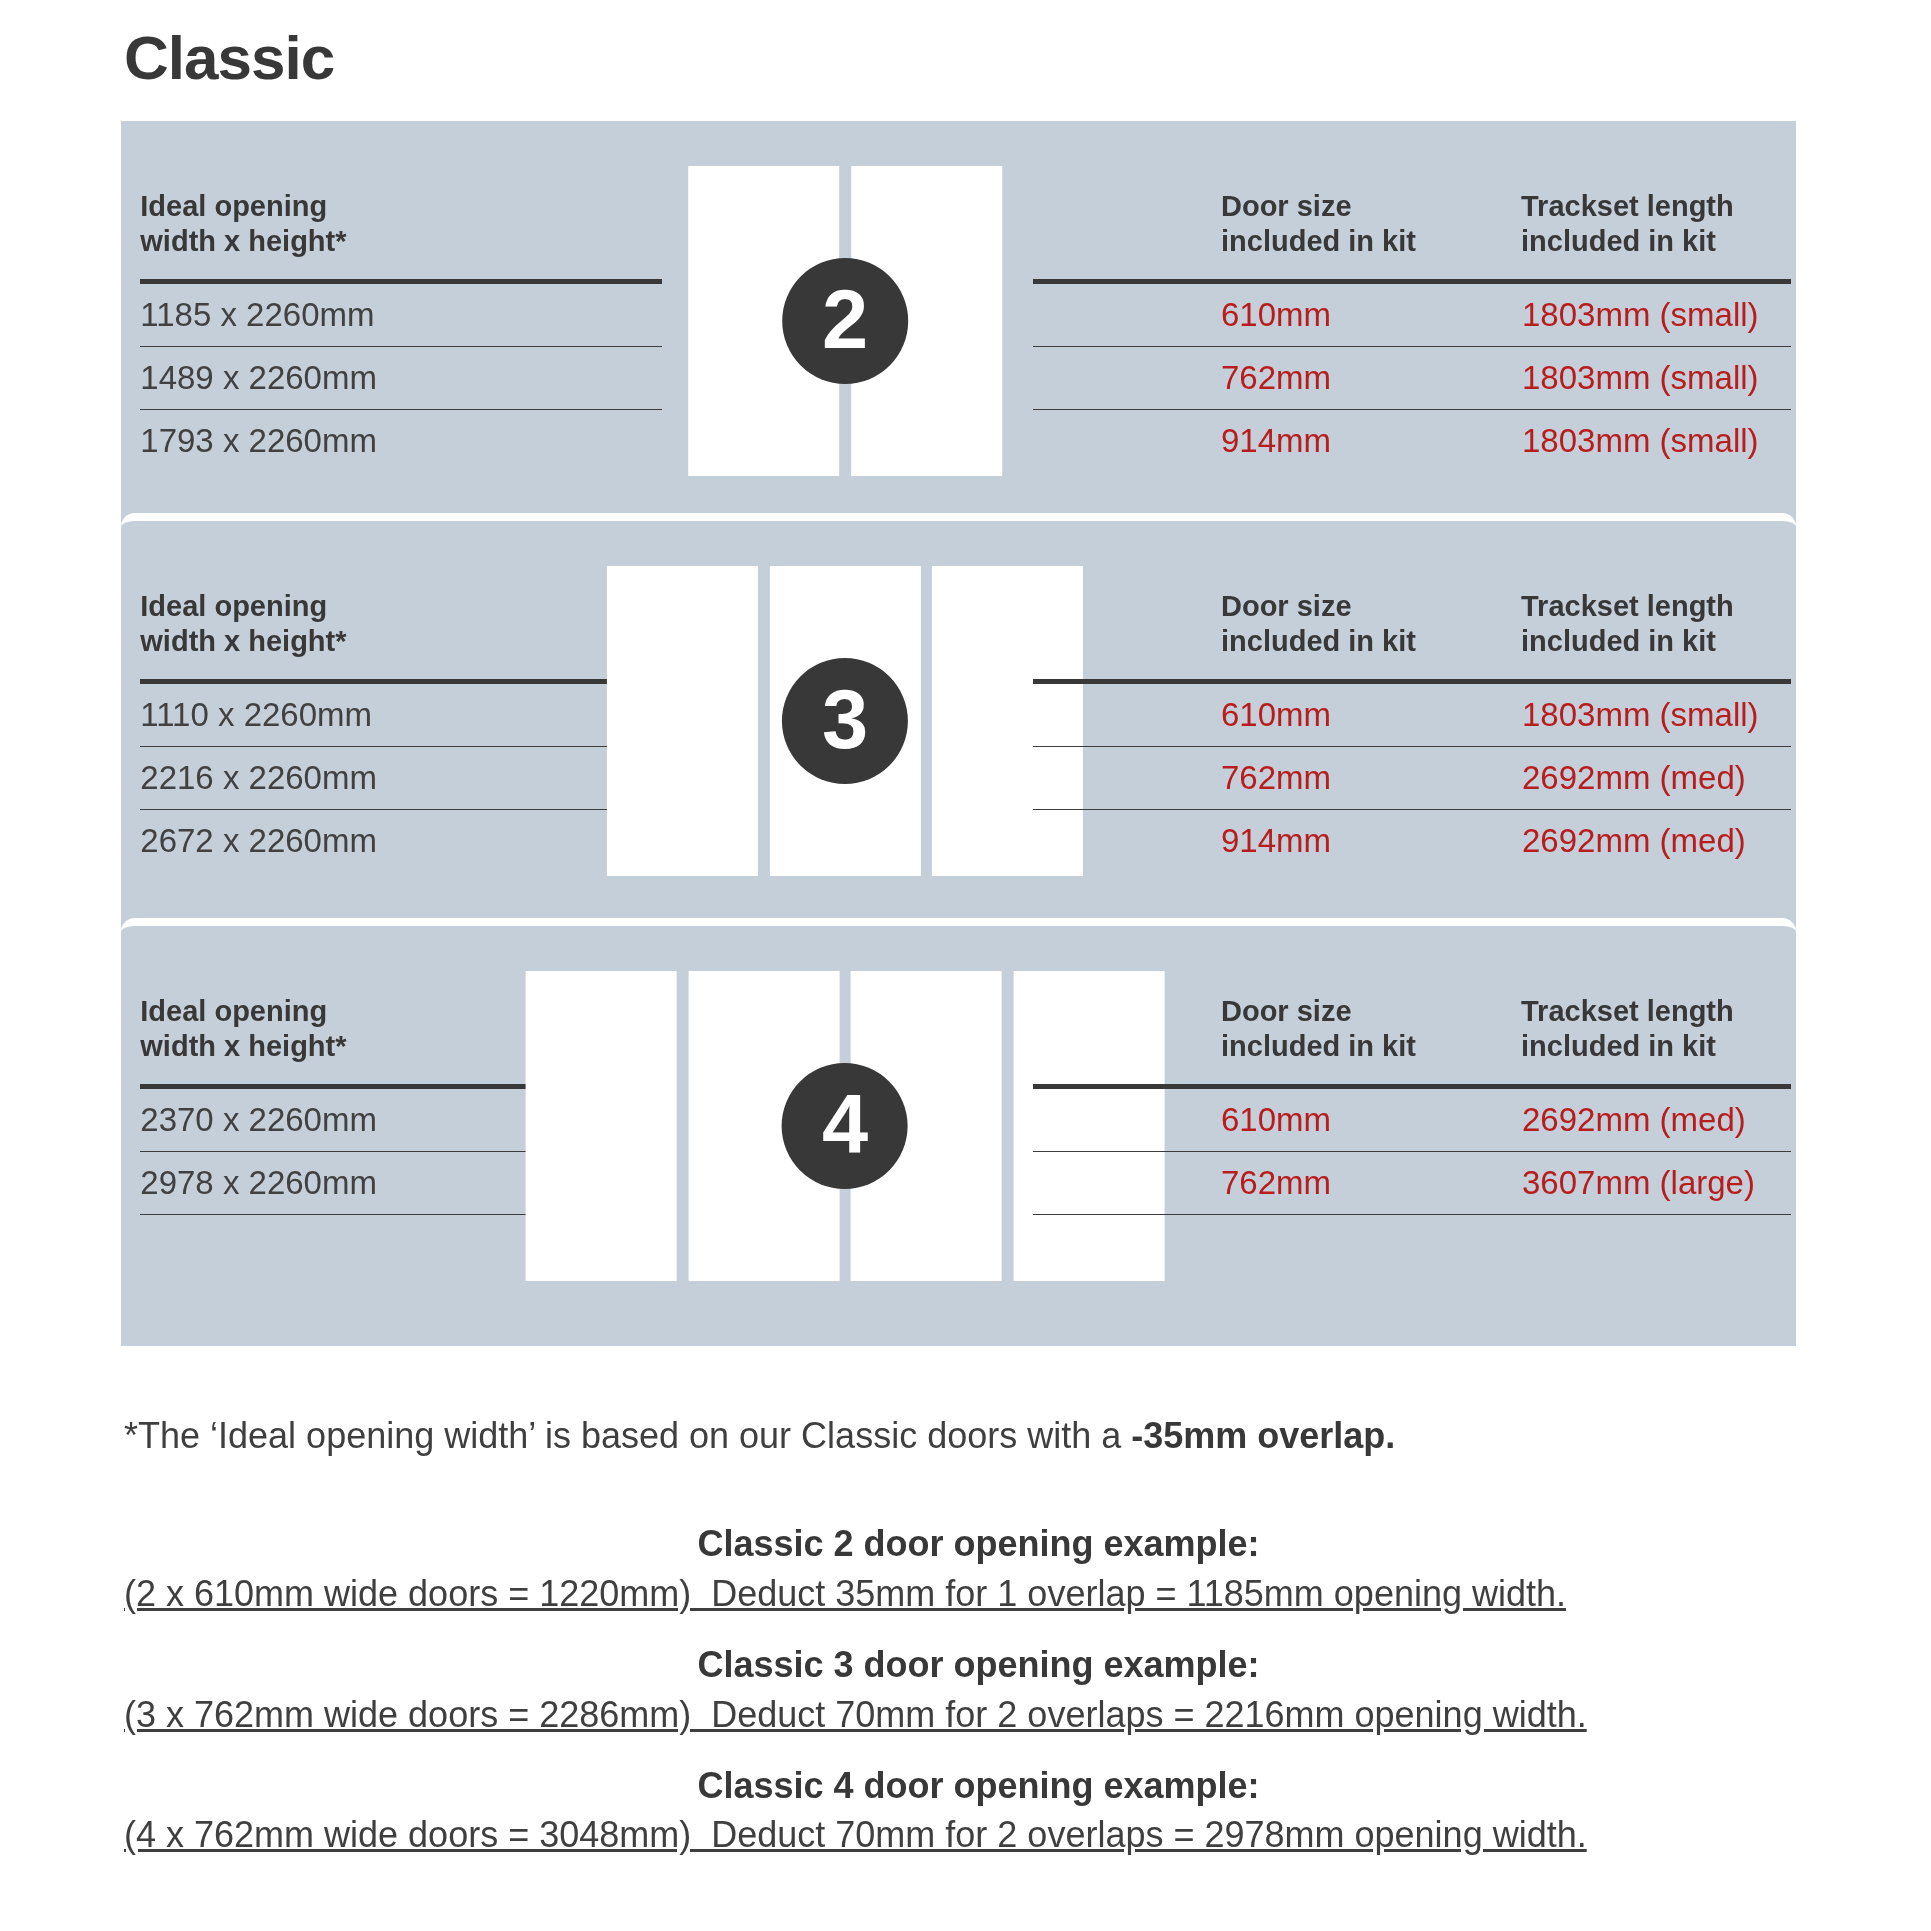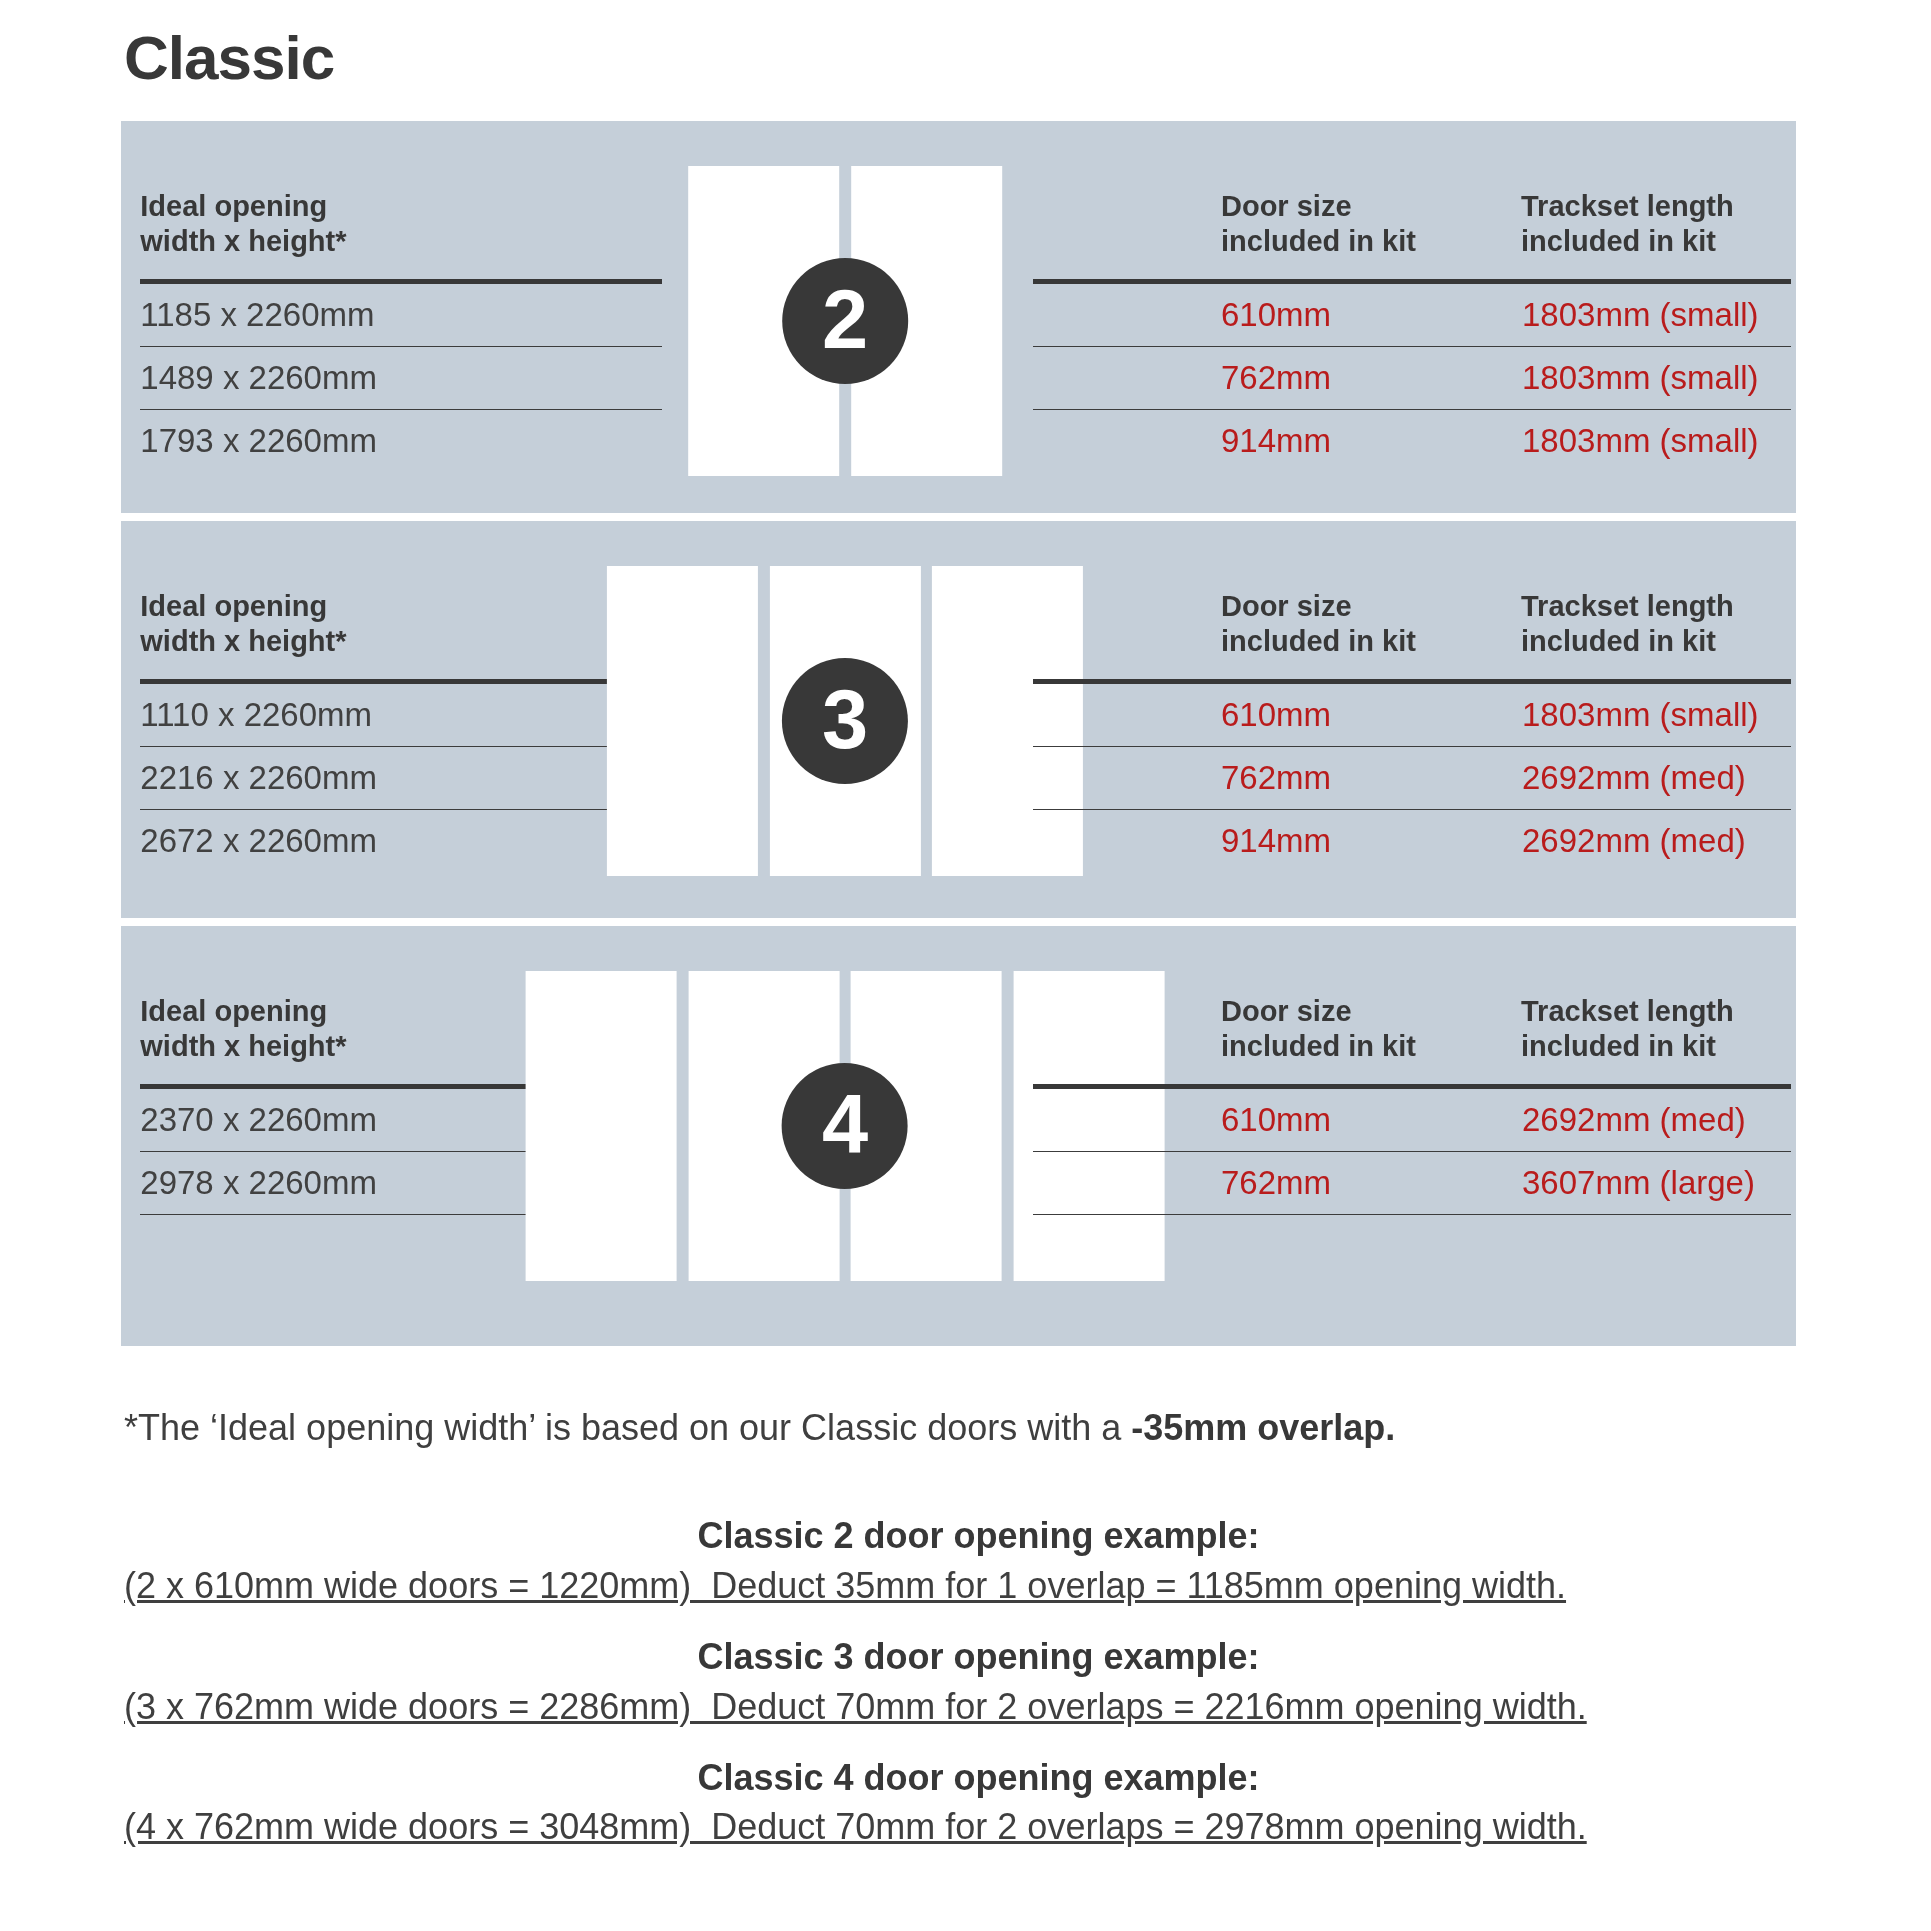--- a/index.html
+++ b/index.html
@@ -9,21 +9,21 @@
   }
   .title {
     position:absolute; left:124px; top:27px;
     font-size:62px; line-height:62px; font-weight:bold; color:#383838;
     letter-spacing:-1px;
   }
   .panel {
     position:absolute; left:121px; top:121px; width:1675px; height:1225px;
     background:#c5cfd9;
   }
-  .section { position:relative; box-sizing:border-box; }
+  .section { position:relative; box-sizing:border-box;border-radius:14px; }
   .section.s1 { height:392px; }
   .section.s2 { height:405px; border-top:8.7px solid #ffffff; }
   .section.s3 { height:429px; border-top:8.7px solid #ffffff; }
 
   .left-table { position:absolute; left:19.3px; top:68px; width:522px; }
   .col-header {
     font-size:29px; line-height:35px; font-weight:bold; color:#383838;
     white-space:pre-line;
   }
   .thick-rule { height:4.8px; background:#383838; margin-top:20px; }
@@ -57,21 +57,21 @@
   .rt-row {
     position:relative; height:62px; line-height:62px; font-size:33px;
     color:#b91c1c; border-bottom:1.9px solid #3c3c3c;
   }
   .rt-row.noline { border-bottom:none; }
   .rt-row .cell { position:absolute; top:0; }
   .rt-row .cell.c1 { left:188px; }
   .rt-row .cell.c2 { left:489px; }
 
   .footer { position:absolute; left:124px; top:1398px; width:1709px; color:#3f3f3f; }
-  .footnote { font-size:36px; line-height:44px; margin:8px 0 64px 0; white-space:pre-wrap; }
+  .footnote { font-size:36px; line-height:44px; margin:16px 0 64px 0; white-space:pre-wrap; }
   .footnote .bold { font-weight:bold; color:#383838; }
   .ex-heading { font-size:36px; line-height:44px; font-weight:bold; color:#383838; margin:0 0 5.8px 0;text-align:center; }
   .ex-body { font-size:36px; line-height:44px; margin:0 0 27px 0; white-space:pre-wrap;text-decoration:underline; }
 </style>
 </head>
 <body>
 
 <div class="page">
 
   <div class="title">Classic</div>

